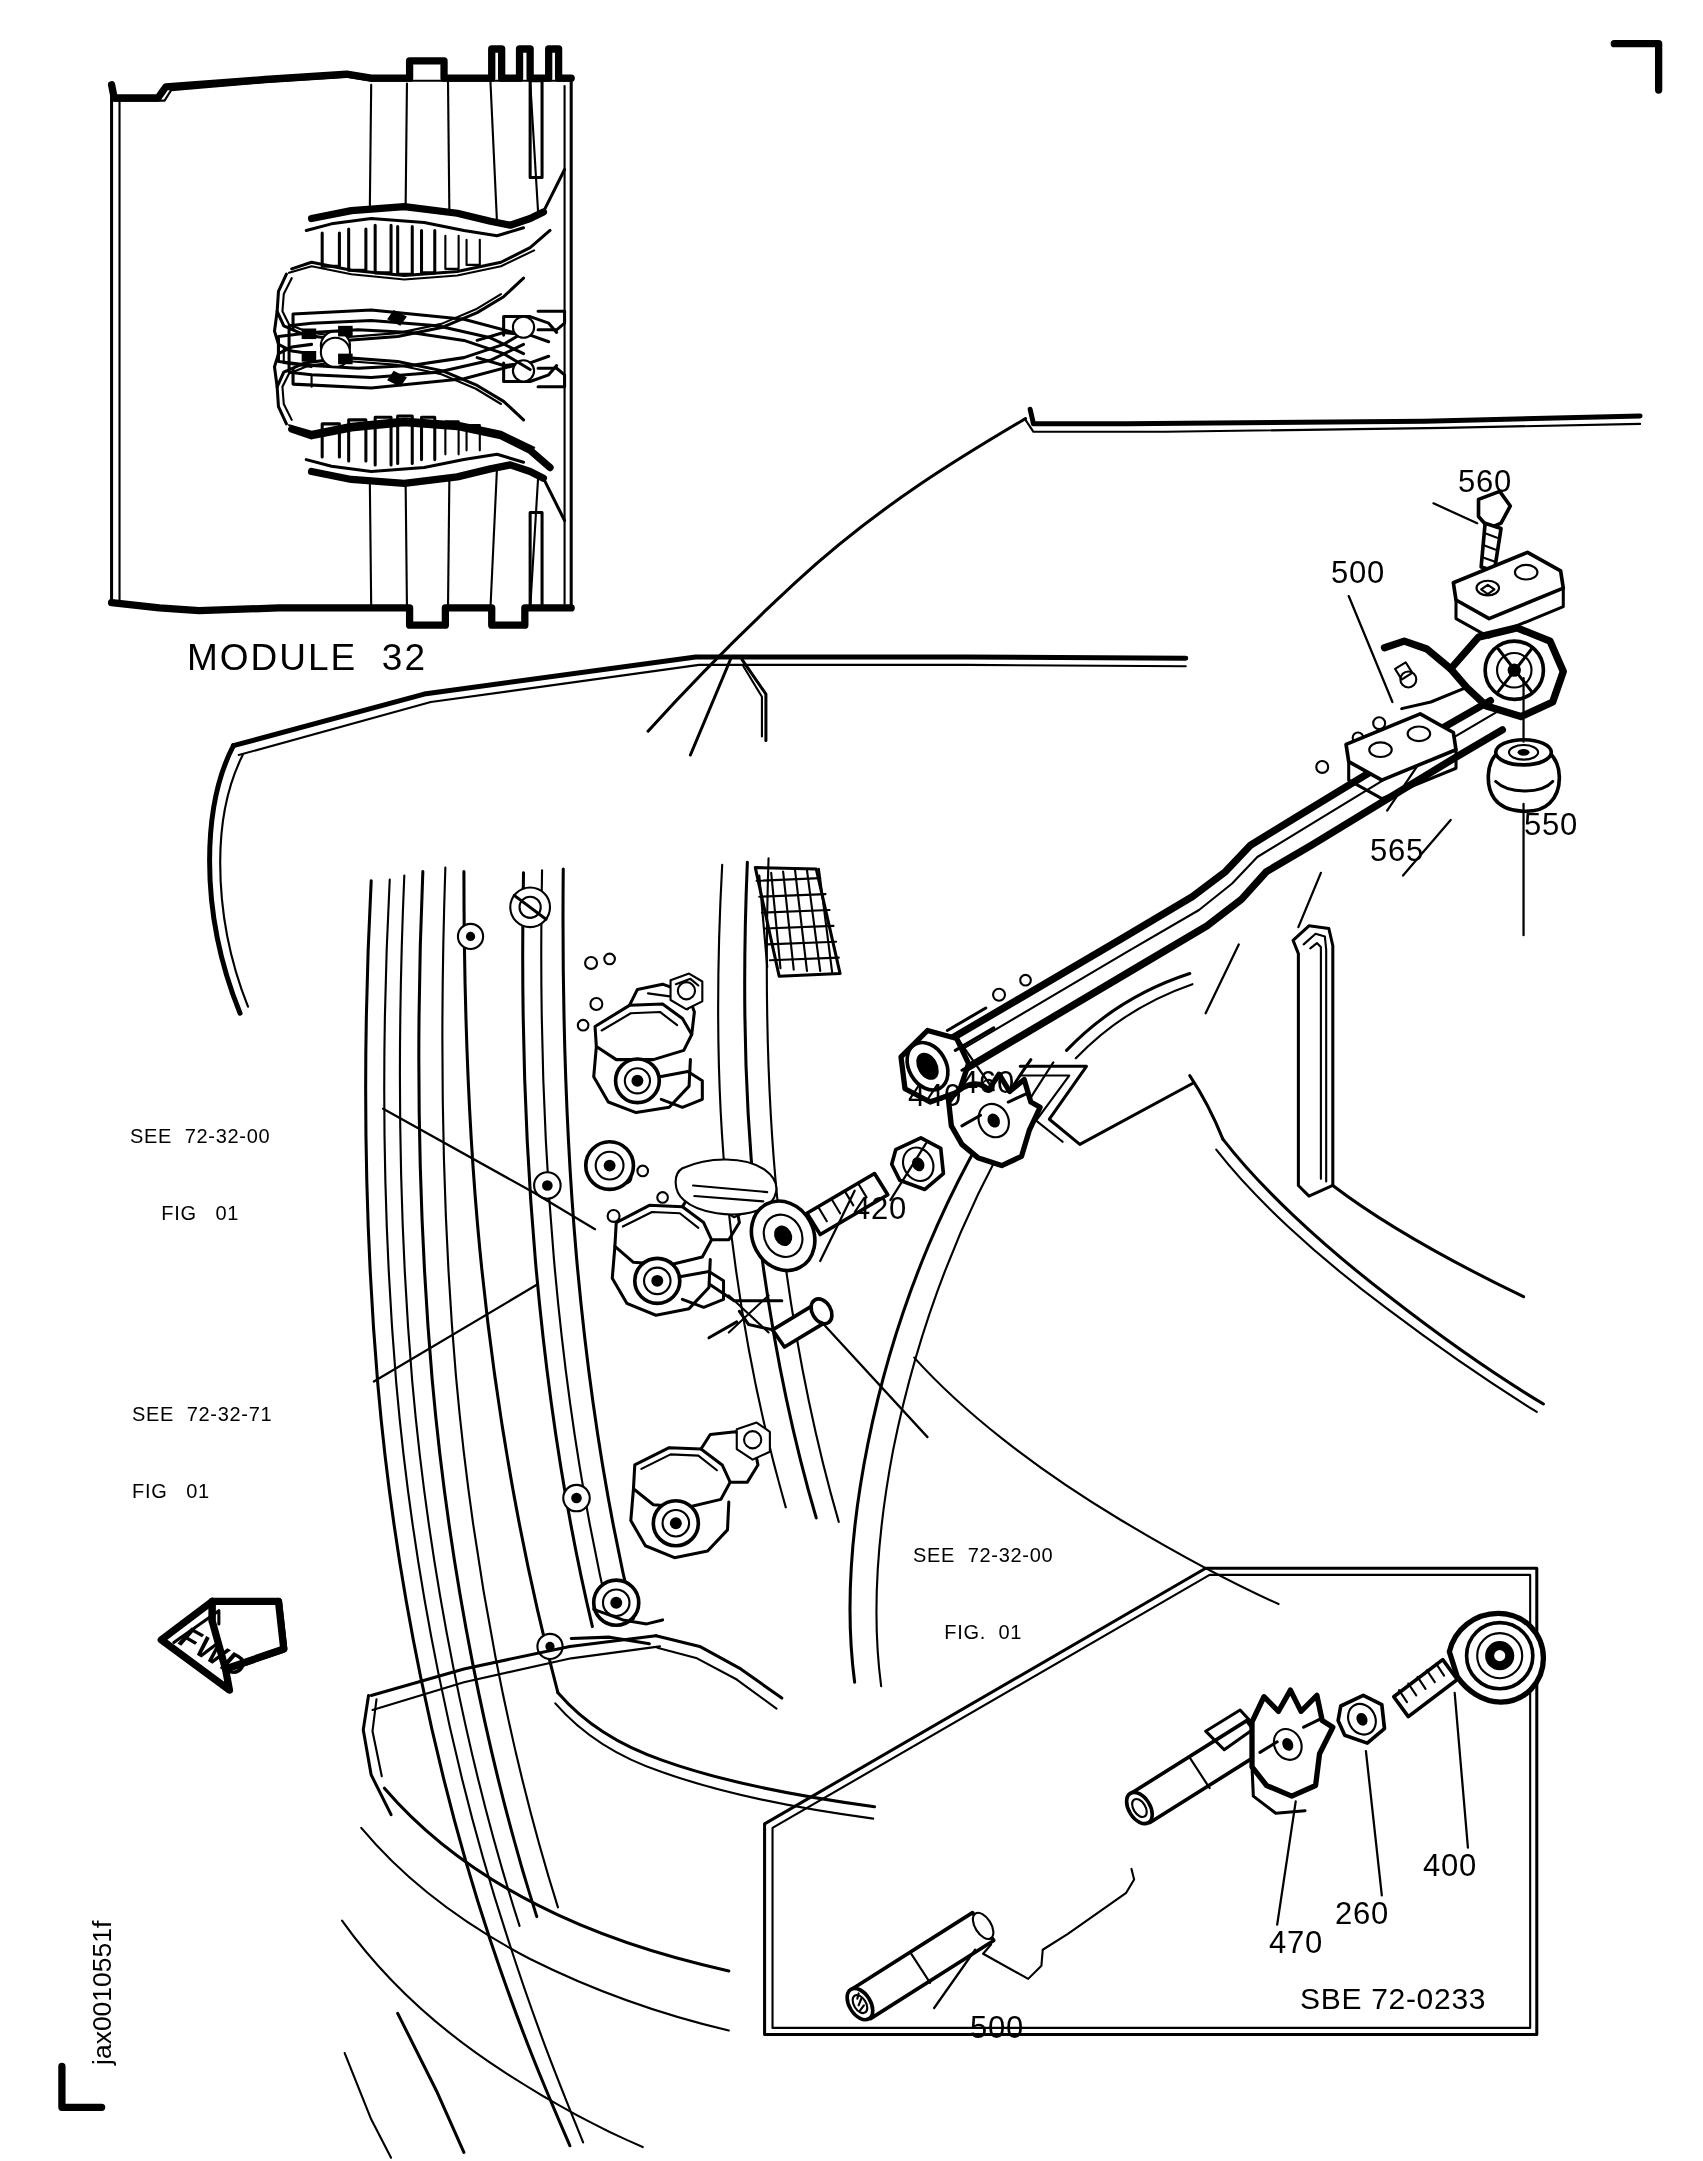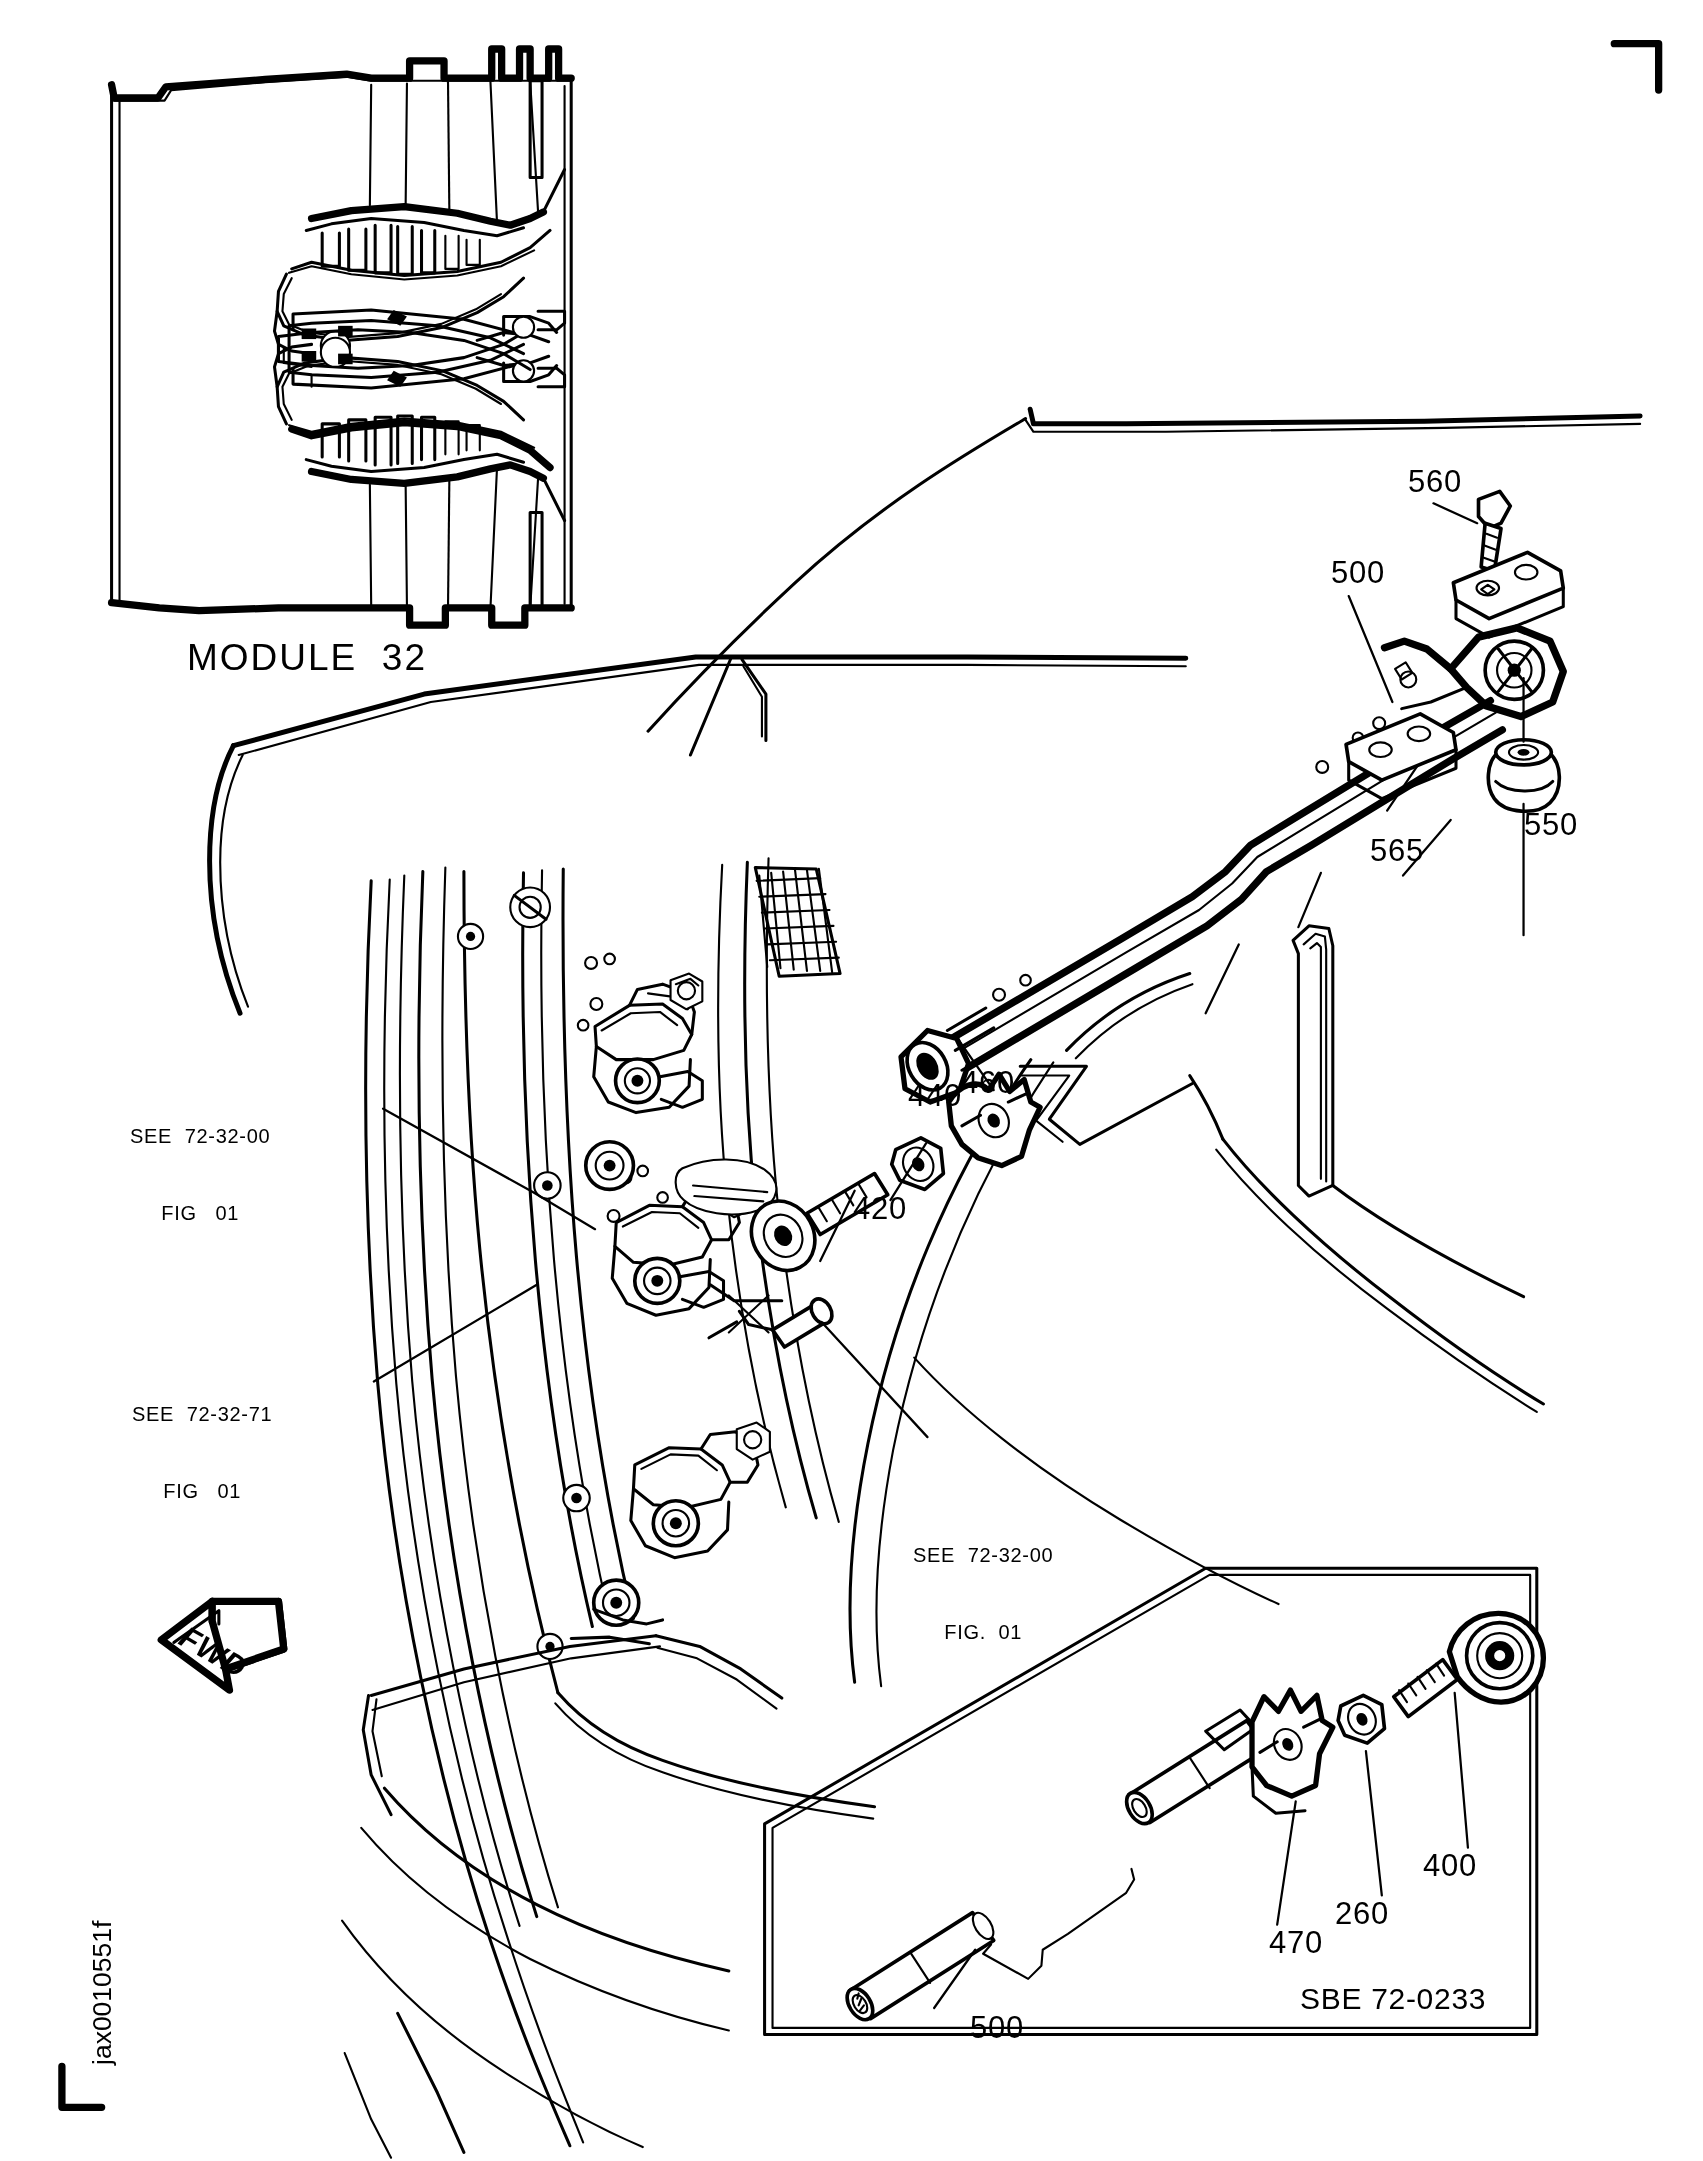--- a/index.html
+++ b/index.html
@@ -439,21 +439,21 @@
 
     <path class="lead" d="M1928,2906 L1956,2720"></path>
     <path class="lead" d="M2086,2862 L2062,2644"></path>
     <path class="lead" d="M2216,2790 L2196,2556"></path>
     <path class="lead" d="M1472,2944 L1410,3032"></path>
   </g>
 </svg>
 
 <div class="lbl modlbl" style="left:187px;top:637px;">MODULE  32</div>
 
-<div class="lbl callout" style="left:1408px;top:464px;">560</div>
+<div class="lbl callout" style="left:1458px;top:464px;">560</div>
 
 <div class="lbl callout" style="left:1331px;top:555px;">500</div>
 
 <div class="lbl callout" style="left:1524px;top:807px;text-align:center;">550</div>
 
 <div class="lbl callout" style="left:1370px;top:833px;">565</div>
 
 <div class="lbl callout" style="left:961px;top:1065px;">460</div>
 
 <div class="lbl callout" style="left:908px;top:1078px;">440</div>
@@ -466,21 +466,21 @@
 
 <div class="lbl callout" style="left:1236px;top:1925px;margin-left:33px;">470</div>
 
 <div class="lbl callout" style="left:970px;top:2010px;">500</div>
 
 <div class="lbl refnote" style="left:130px;top:1073px;text-align:center;">
   <div>SEE  72-32-00</div>
   <div>FIG   01</div>
 </div>
 
-<div class="lbl refnote" style="left:132px;top:1351px;text-align:center;">
+<div class="lbl refnote" style="left:132px;top:1351px;text-align:left;">
   <div>SEE  72-32-71</div>
   <div>FIG   01</div>
 </div>
 
 <div class="lbl refnote" style="left:913px;top:1492px;text-align:center;">
   <div>SEE  72-32-00</div>
   <div>FIG.  01</div>
 </div>
 
 <div class="lbl sbe" style="left:1300px;top:1982px;">SBE 72-0233</div>

